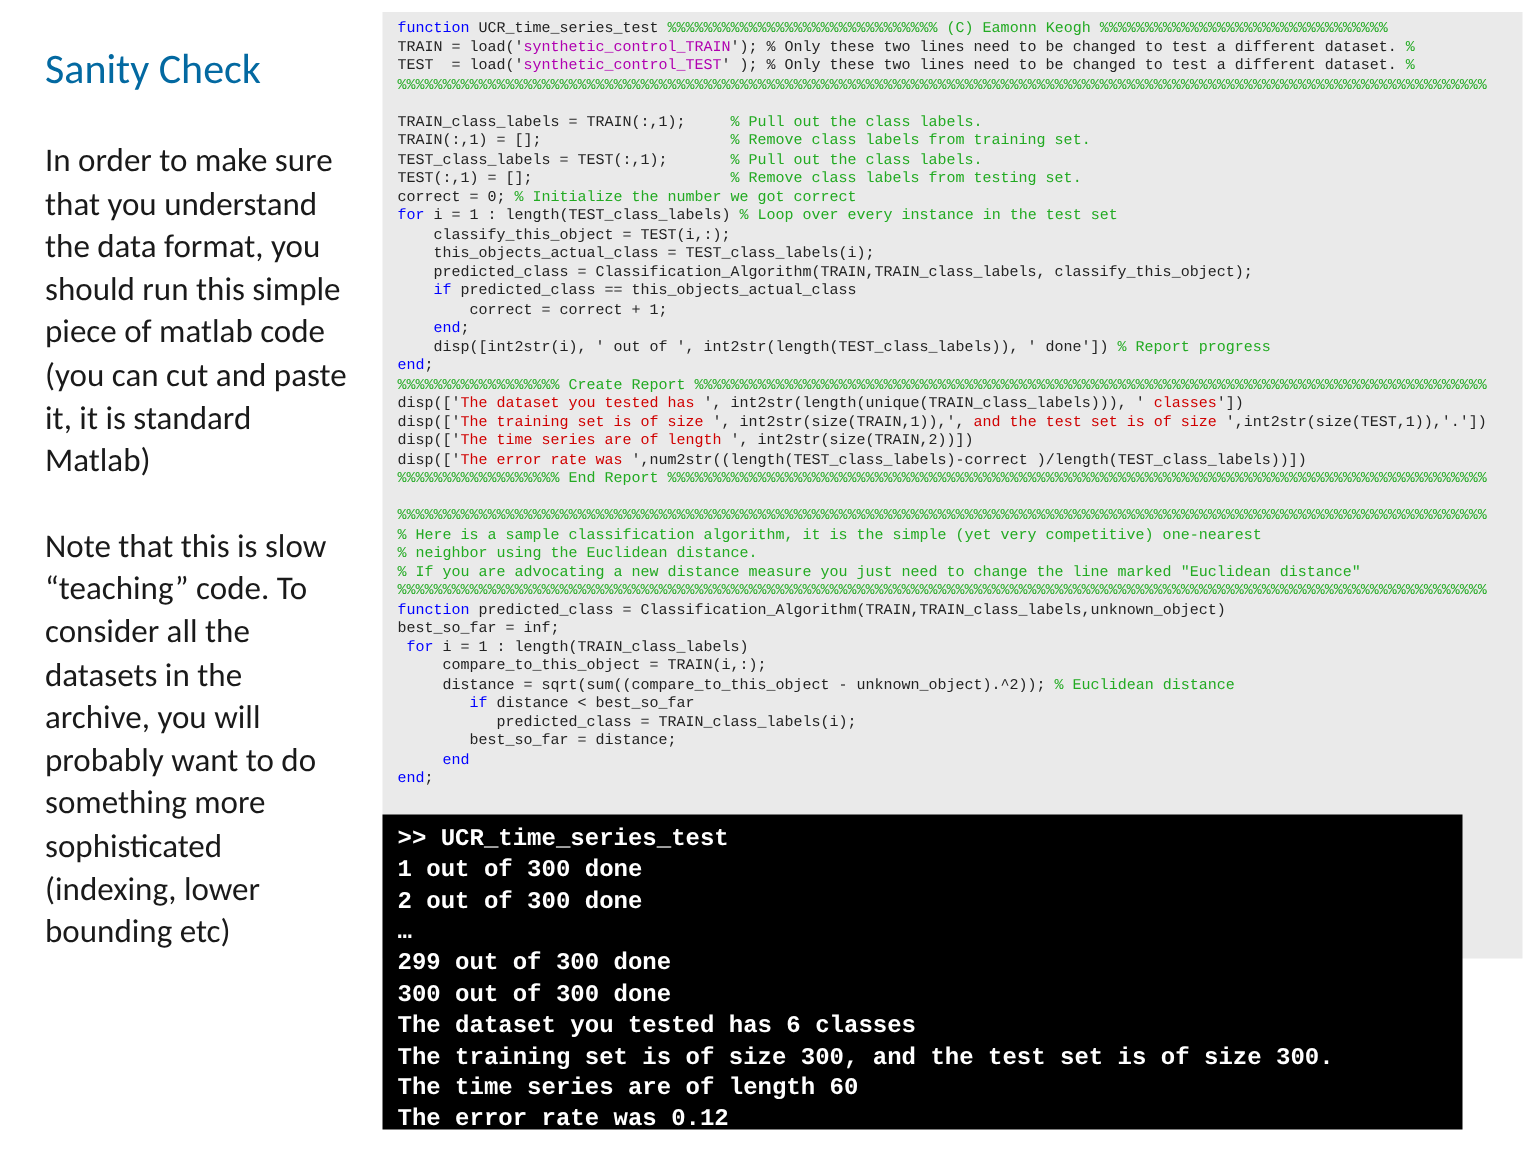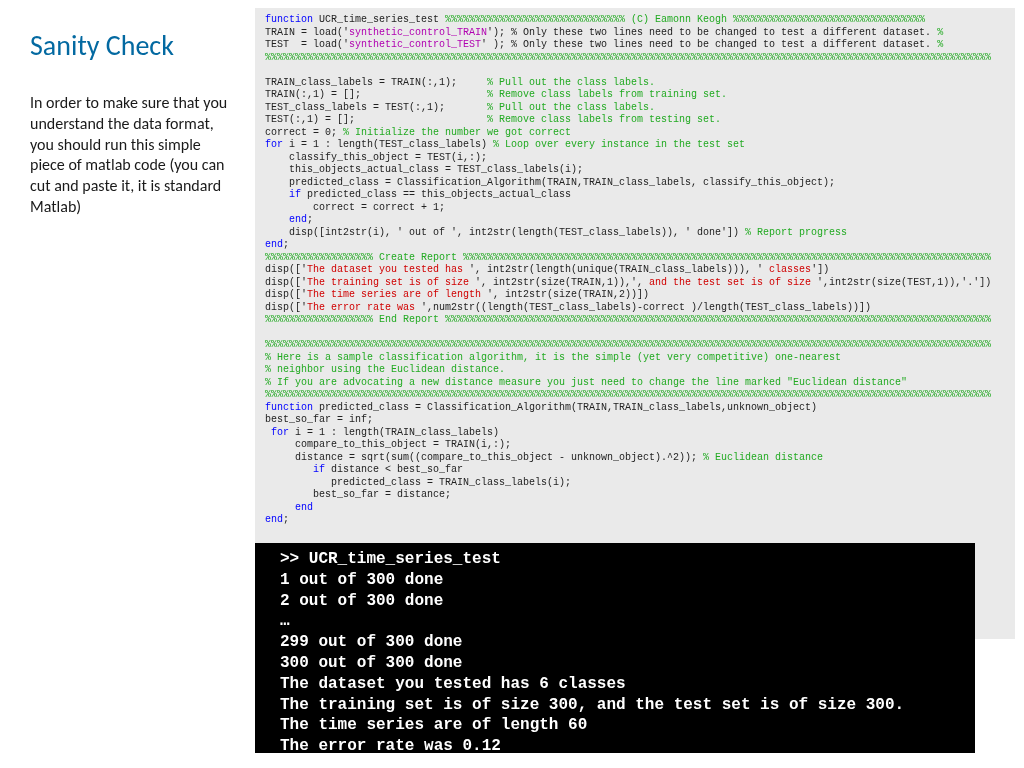--- a/index.html
+++ b/index.html
@@ -17,21 +17,21 @@
     top: 28px;
     width: 205px;
   }
   .title {
     font-size: 28px;
     color: #0369a1;
     font-weight: 400;
     margin-bottom: 30px;
   }
   .para {
-    font-size: 16px;
+    font-size: 22px;
     line-height: 1.3;
     color: #1a1a1a;
     margin-bottom: 28px;
   }
   .code-box {
     position: absolute;
     left: 255px;
     top: 8px;
     width: 760px;
     height: 631px;
@@ -52,31 +52,32 @@
     position: absolute;
     left: 255px;
     top: 543px;
     width: 720px;
     height: 210px;
     background: #000;
     color: #fff;
     font-family: "Courier New", monospace;
     font-size: 16px;
     line-height: 1.3;
-    padding: 6px 25px;
+    padding: 6px 10px;
     font-weight: bold;
     white-space: pre;
   }
 </style>
 </head>
 <body>
 
 <div class="left-col">
   <div class="title">Sanity Check</div>
   <div class="para">In order to make sure that you understand the data format, you should run this simple piece of matlab code (you can cut and paste it, it is standard Matlab)</div>
+  <div class="para">Note that this is slow “teaching” code. To consider all the datasets in the archive, you will probably want to do something more sophisticated (indexing, lower bounding etc)</div>
 </div>
 
 <div class="code-box"><span class="kw">function</span><span> UCR_time_series_test </span><span class="com">%%%%%%%%%%%%%%%%%%%%%%%%%%%%%% (C) Eamonn Keogh %%%%%%%%%%%%%%%%%%%%%%%%%%%%%%%%</span>
 <span>TRAIN = load('</span><span class="str">synthetic_control_TRAIN</span><span>'); % Only these two lines need to be changed to test a different dataset. </span><span class="com">%</span>
 <span>TEST  = load('</span><span class="str">synthetic_control_TEST</span><span>' ); % Only these two lines need to be changed to test a different dataset. </span><span class="com">%</span>
 <span class="com">%%%%%%%%%%%%%%%%%%%%%%%%%%%%%%%%%%%%%%%%%%%%%%%%%%%%%%%%%%%%%%%%%%%%%%%%%%%%%%%%%%%%%%%%%%%%%%%%%%%%%%%%%%%%%%%%%%%%%%%%%</span>
 
 <span>TRAIN_class_labels = TRAIN(:,1);     </span><span class="com">% Pull out the class labels.</span>
 <span>TRAIN(:,1) = [];                     </span><span class="com">% Remove class labels from training set.</span>
 <span>TEST_class_labels = TEST(:,1);       </span><span class="com">% Pull out the class labels.</span>

